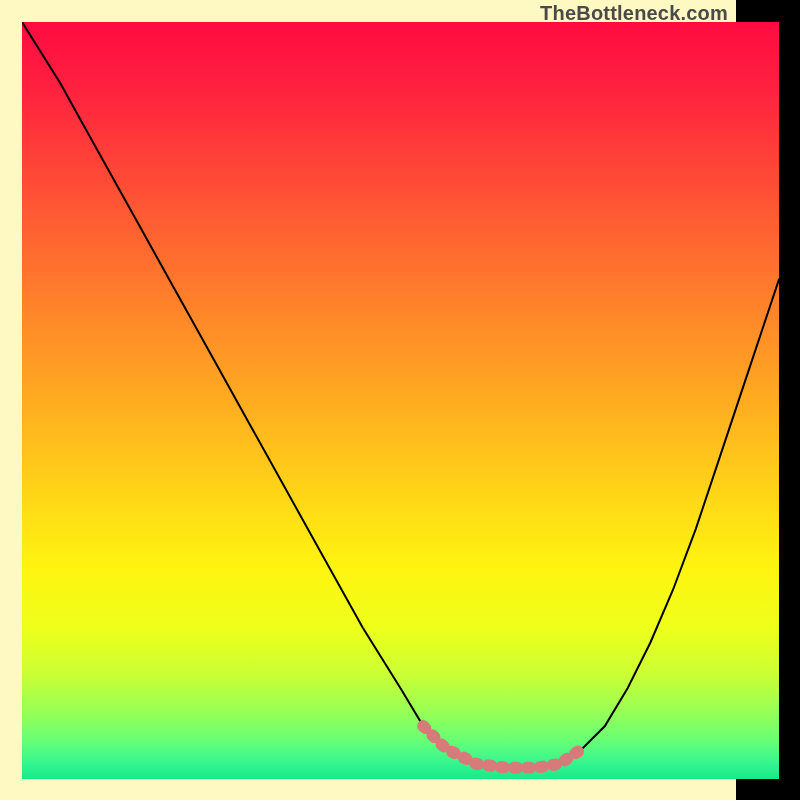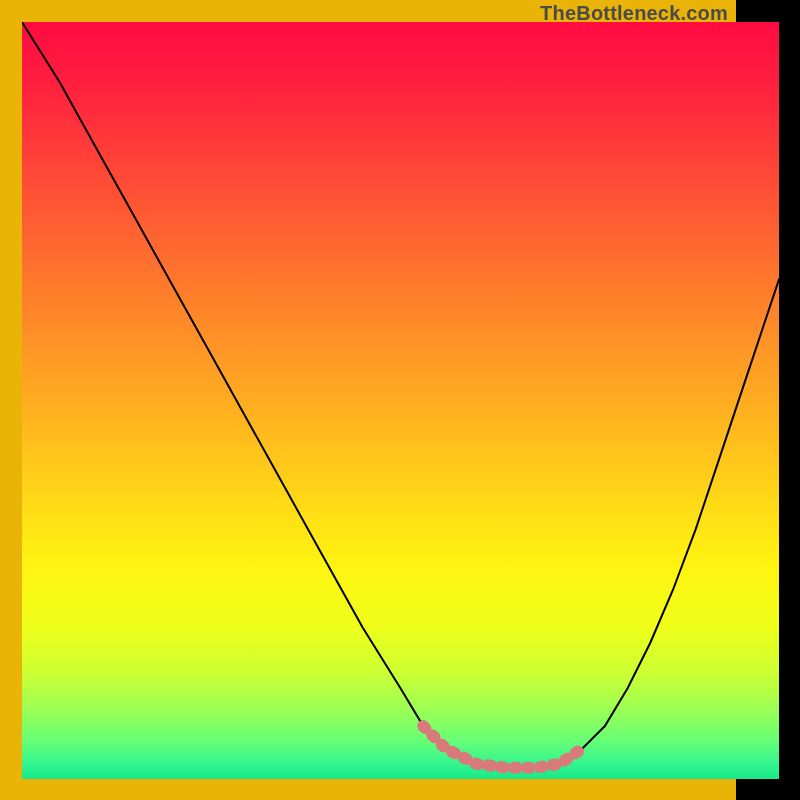--- a/index.html
+++ b/index.html
@@ -8,21 +8,21 @@
     width: 800px;
     height: 800px;
     background: #000000;
     overflow: hidden;
     font-family: Arial, Helvetica, sans-serif;
   }
   .container {
     position: relative;
     width: 736px;
     height: 800px;
-    background: #eab308;
+    background: #fef9c3;
   }
   .watermark {
     position: absolute;
     top: 2px;
     right: 8px;
     color: #4a4a4a;
     font-size: 20px;
     font-weight: 600;
     letter-spacing: 0.2px;
     z-index: 10;

